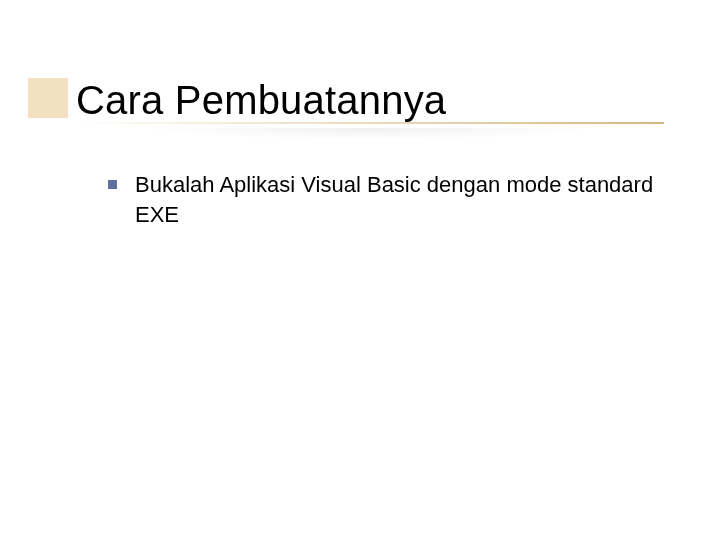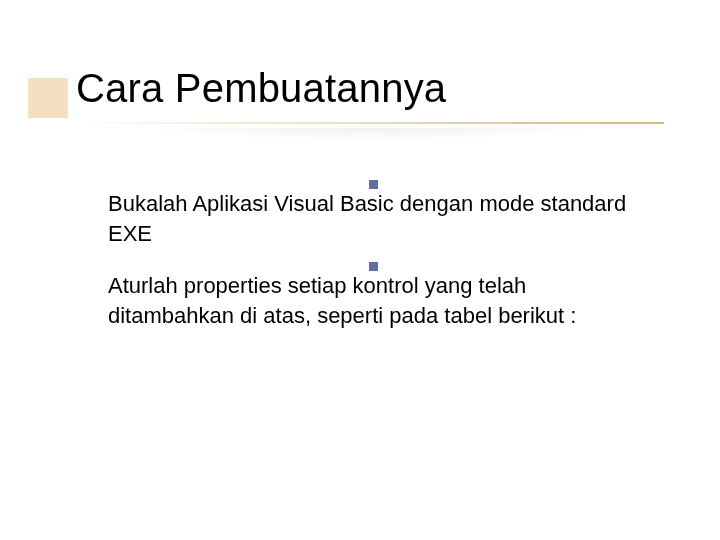--- a/index.html
+++ b/index.html
@@ -16,21 +16,21 @@
     position: absolute;
     left: 28px;
     top: 78px;
     width: 40px;
     height: 40px;
     background: #f2e0c0;
   }
   .title {
     position: absolute;
     left: 76px;
-    top: 66px;
+    top: 78px;
     font-size: 40px;
     font-weight: 400;
     color: #000000;
     letter-spacing: 0.2px;
   }
   .title-underline-wrap {
     position: absolute;
     left: 76px;
     top: 122px;
     width: 588px;
@@ -53,23 +53,22 @@
     background: radial-gradient(ellipse 55% 60% at 50% 0%, rgba(0,0,0,0.06), rgba(0,0,0,0) 70%);
   }
   .body {
     position: absolute;
     left: 108px;
     top: 170px;
     width: 548px;
   }
   .item {
     display: flex;
-    align-items: center;
+    align-items: flex-start;
     margin-bottom: 4px;
-    flex-direction: column;
   }
   .bullet {
     flex: 0 0 auto;
     width: 9px;
     height: 9px;
     background: #5f6fa0;
     margin-top: 10px;
     margin-right: 18px;
   }
   .text {
@@ -89,17 +88,13 @@
 <div class="title-underline-wrap">
   <div class="title-underline"></div>
   <div class="title-shadow"></div>
 </div>
 
 <div class="body">
   <div class="item">
     <div class="bullet"></div>
     <div class="text">Bukalah Aplikasi Visual Basic dengan mode standard EXE</div>
   </div>
-  <div class="item">
-    <div class="bullet"></div>
-    <div class="text">Aturlah properties setiap kontrol yang telah ditambahkan di atas,  seperti pada tabel berikut :</div>
-  </div>
 </div>
 
 </body></html>

